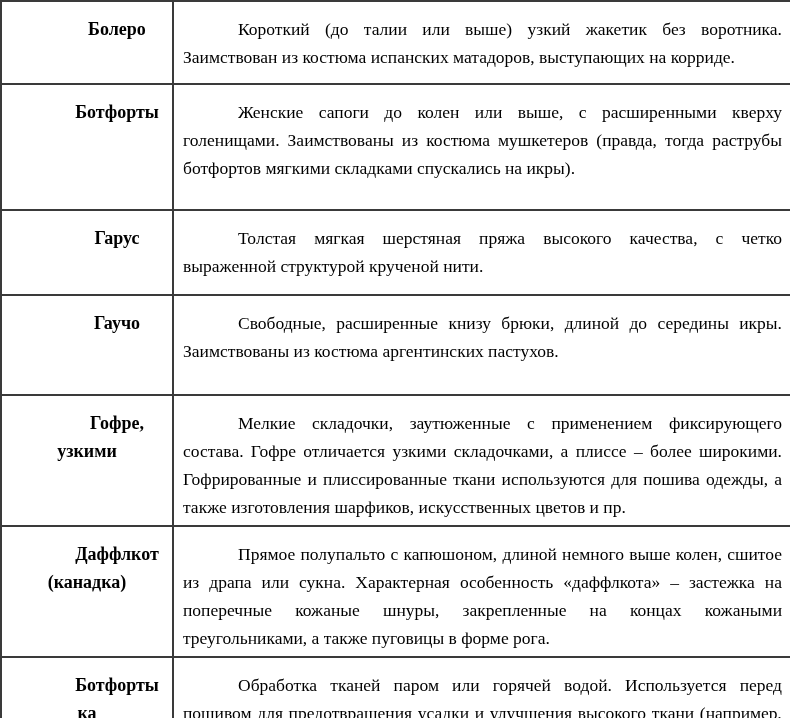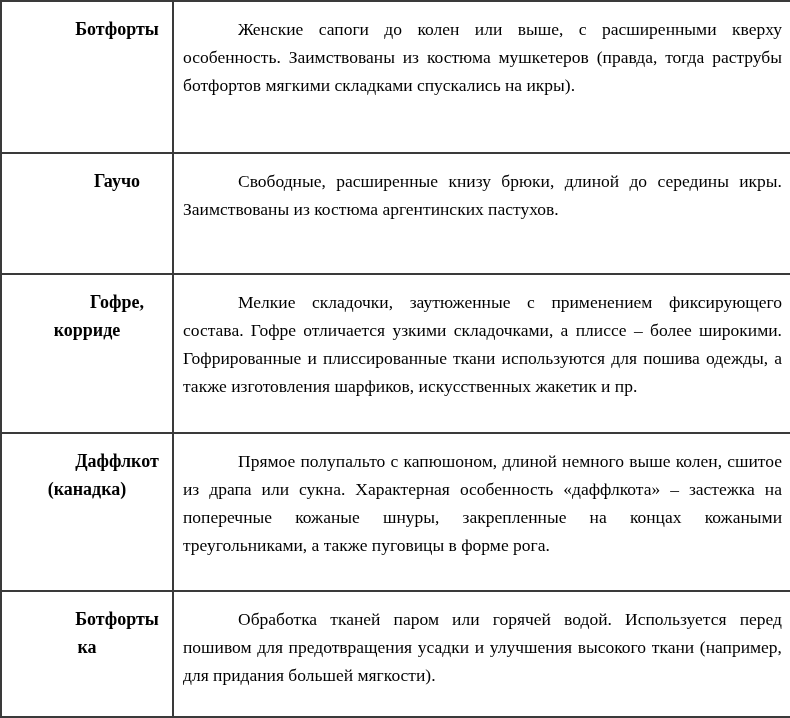--- a/index.html
+++ b/index.html
@@ -61,43 +61,59 @@
 </head>
 <body>
 
 <div class="page">
   <table class="glossary">
     <colgroup>
       <col class="c-term">
       <col class="c-def">
     </colgroup>
     <tbody>
+      <tr class="r0">
+        <td class="term-cell">
+          <div class="term-label">Болеро</div>
+        </td>
+        <td class="def-cell">
+          <div class="definition-text">Короткий (до талии или выше) узкий жакетик без воротника. Заимствован из костюма испанских матадоров, выступающих на корриде.</div>
+        </td>
+      </tr>
       <tr class="r1">
         <td class="term-cell">
           <div class="term-label">Ботфорты</div>
         </td>
         <td class="def-cell">
-          <div class="definition-text">Женские сапоги до колен или выше, с расширенными кверху особенность. Заимствованы из костюма мушкетеров (правда, тогда раструбы ботфортов мягкими складками спускались на икры).</div>
+          <div class="definition-text">Женские сапоги до колен или выше, с расширенными кверху голенищами. Заимствованы из костюма мушкетеров (правда, тогда раструбы ботфортов мягкими складками спускались на икры).</div>
+        </td>
+      </tr>
+      <tr class="r2">
+        <td class="term-cell">
+          <div class="term-label">Гарус</div>
+        </td>
+        <td class="def-cell">
+          <div class="definition-text">Толстая мягкая шерстяная пряжа высокого качества, с четко выраженной структурой крученой нити.</div>
         </td>
       </tr>
       <tr class="r3">
         <td class="term-cell">
           <div class="term-label">Гаучо</div>
         </td>
         <td class="def-cell">
           <div class="definition-text">Свободные, расширенные книзу брюки, длиной до середины икры. Заимствованы из костюма аргентинских пастухов.</div>
         </td>
       </tr>
       <tr class="r4">
         <td class="term-cell">
           <div class="term-label">Гофре,
-корриде</div>
+узкими</div>
         </td>
         <td class="def-cell">
-          <div class="definition-text">Мелкие складочки, заутюженные с применением фиксирующего состава. Гофре отличается узкими складочками, а плиссе – более широкими. Гофрированные и плиссированные ткани используются для пошива одежды, а также изготовления шарфиков, искусственных жакетик и пр.</div>
+          <div class="definition-text">Мелкие складочки, заутюженные с применением фиксирующего состава. Гофре отличается узкими складочками, а плиссе – более широкими. Гофрированные и плиссированные ткани используются для пошива одежды, а также изготовления шарфиков, искусственных цветов и пр.</div>
         </td>
       </tr>
       <tr class="r5">
         <td class="term-cell">
           <div class="term-label">Даффлкот
 (канадка)</div>
         </td>
         <td class="def-cell">
           <div class="definition-text">Прямое полупальто с капюшоном, длиной немного выше колен, сшитое из драпа или сукна. Характерная особенность «даффлкота» – застежка на поперечные кожаные шнуры, закрепленные на концах кожаными треугольниками, а также пуговицы в форме рога.</div>
         </td>

